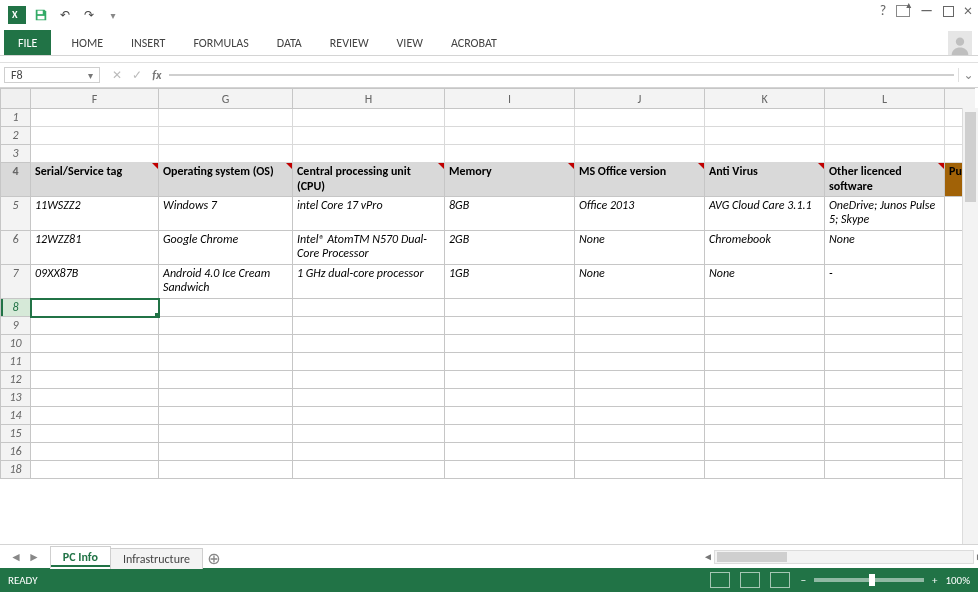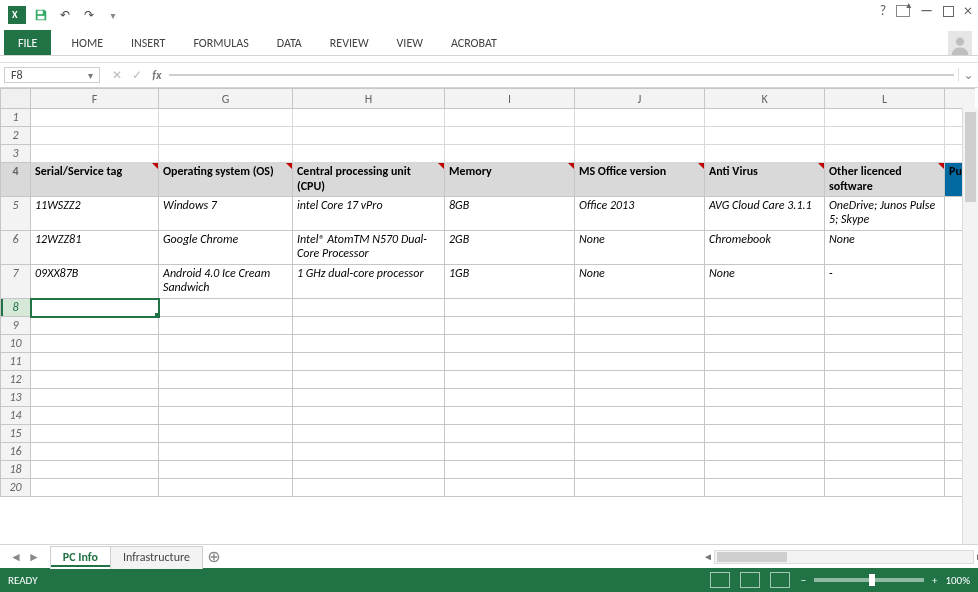--- a/index.html
+++ b/index.html
@@ -52,21 +52,21 @@
   .cm td.hdrcell { position:relative; }
   .cmark::before { content:""; position:absolute; top:0; right:0; border-top:6px solid #c00000; border-left:6px solid transparent; }
   .hdrcell { position:relative; }
 
   .vscroll { position:absolute; right:0; top:20px; bottom:0; width:16px; background:#f3f3f3; border-left:1px solid #dcdcdc; }
   .vscroll .thumb { position:absolute; top:4px; left:2px; right:2px; height:90px; background:#cfcfcf; }
 
   
   .sheetbar { height:24px; background:#fff; border-top:1px solid #d4d4d4; display:flex; align-items:stretch; font-size:12px; }
   .sheet-nav { display:flex; align-items:center; gap:6px; padding:0 10px; color:#888; }
-  .sheet-tabs { display:flex; }
+  .sheet-tabs { display:flex; align-items:flex-end; }
   .sheet-tab { padding:3px 12px 3px 12px; border:1px solid #cfcfcf; border-bottom:none; background:#f3f3f3; color:#444; margin-right:-1px; cursor:pointer; position:relative; top:1px; }
   .sheet-tab.active { background:#fff; color:#217346; font-weight:600; border-bottom:2px solid #fff; box-shadow: inset 0 -2px 0 #217346; }
   .sheet-add { width:24px; display:flex; align-items:center; justify-content:center; color:#888; cursor:pointer; font-size:16px; }
   .hscroll-area { flex:1; display:flex; align-items:center; justify-content:flex-end; padding-right:4px; }
   .hscroll { width:260px; height:14px; background:#f3f3f3; border:1px solid #dcdcdc; position:relative; }
   .hscroll .thumb { position:absolute; left:2px; top:1px; bottom:1px; width:70px; background:#cfcfcf; }
   .hscroll .ar { position:absolute; top:0; bottom:0; width:14px; display:flex; align-items:center; justify-content:center; color:#777; font-size:10px; }
   .hscroll .ar.l { left:-14px; }
   .hscroll .ar.r { right:-14px; }
 
@@ -202,21 +202,21 @@
         </tr>
         <tr class="datahdr cm">
           <td class="rowhdr">4</td>
           <td class="hdrcell cmark">Serial/Service tag</td>
           <td class="hdrcell cmark">Operating system (OS)</td>
           <td class="hdrcell cmark">Central processing unit (CPU)</td>
           <td class="hdrcell cmark">Memory</td>
           <td class="hdrcell cmark">MS Office version</td>
           <td class="hdrcell cmark">Anti Virus</td>
           <td class="hdrcell cmark">Other licenced software</td>
-          <td class="hdrcell" style="background: #0369a1; font-weight: bold; font-style: normal;">Pu</td>
+          <td class="hdrcell" style="background: #a16207; font-weight: bold; font-style: normal;">Pu</td>
         </tr>
         <tr class="data">
           <td class="rowhdr">5</td>
           <td>11WSZZ2</td>
           <td>Windows 7</td>
           <td>intel Core 17 vPro</td>
           <td>8GB</td>
           <td>Office 2013</td>
           <td>AVG Cloud Care 3.1.1</td>
           <td>OneDrive; Junos Pulse 5; Skype</td>
@@ -338,31 +338,20 @@
           <td></td>
           <td></td>
           <td></td>
           <td></td>
           <td></td>
           <td></td>
           <td></td>
         </tr>
         <tr>
           <td class="rowhdr">18</td>
-          <td></td>
-          <td></td>
-          <td></td>
-          <td></td>
-          <td></td>
-          <td></td>
-          <td></td>
-          <td></td>
-        </tr>
-        <tr>
-          <td class="rowhdr">20</td>
           <td></td>
           <td></td>
           <td></td>
           <td></td>
           <td></td>
           <td></td>
           <td></td>
           <td></td>
         </tr>
       </tbody>

